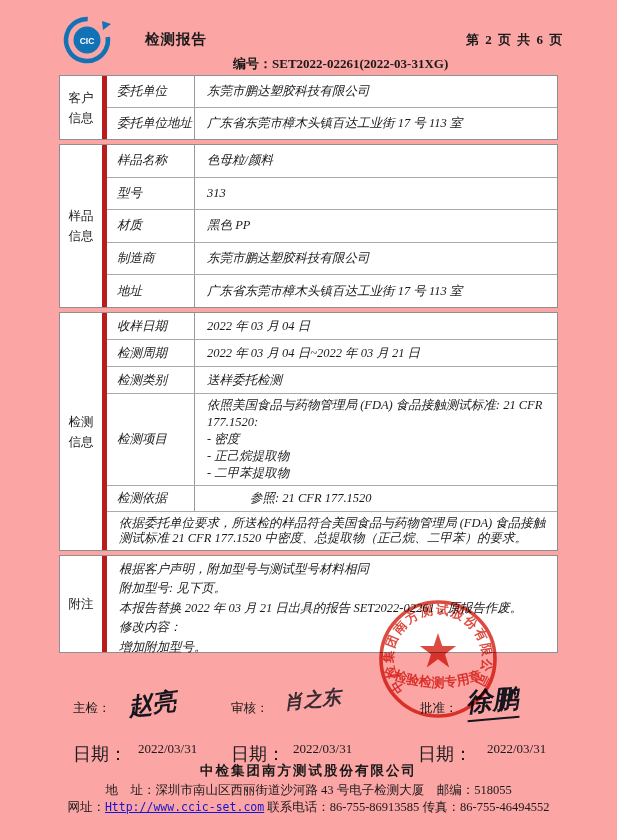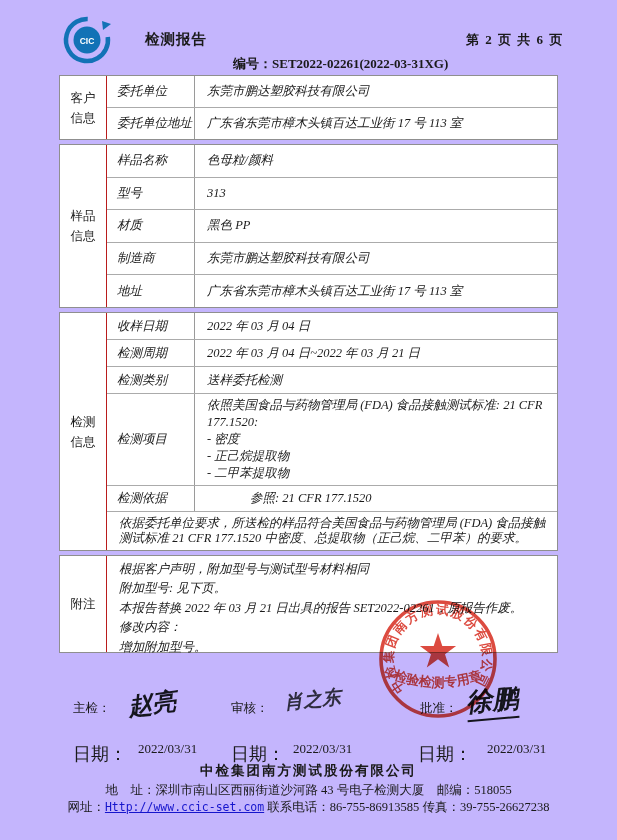--- a/index.html
+++ b/index.html
@@ -1,37 +1,37 @@
 <!DOCTYPE html>
 <html><head>
 <meta charset="utf-8">
 <style>
   * { margin:0; padding:0; box-sizing:border-box; }
   html,body { background:#ffffff; }
   .page {
-    position:relative; width:617px; height:840px; background:#c4b5fd;
+    position:relative; width:617px; height:840px; background:#fca5a5;
     font-family:"Liberation Serif","DejaVu Serif",serif; color:#1a1a1a;
     overflow:hidden;
   }
   .abs { position:absolute; }
   .pre { white-space:pre-line; }
 
   
   .doc-title { left:145px; top:30px; font-size:14.5px; font-weight:bold; letter-spacing:1px; }
   .report-no { left:233px; top:31px; font-size:13px; font-weight:bold;margin-top:24px; }
   .page-info { left:466px; top:31px; font-size:13px; font-weight:bold; letter-spacing:1.5px; }
 
   
   .sec {
     position:absolute; left:59px; width:499px;
     border:1px solid #8f8f8f; display:flex; background:#fff;
     font-size:12.5px;
   }
   .sec-label {
-    width:47px; border-right:1px solid #b91c1c; display:flex;
+    width:47px; border-right:5px solid #b91c1c; display:flex;
     align-items:center; justify-content:center; text-align:center;
     line-height:20px; flex:none;
   }
   .sec-rows { flex:1; display:flex; flex-direction:column;font-style:italic; }
   .row { display:flex; border-bottom:1px solid #ababab; flex:1; }
   .row:last-child { border-bottom:none; }
   .cell-label {
     width:88px; flex:none; border-right:1px solid #9a9a9a;
     display:flex; align-items:center; padding-left:10px;
   }
@@ -200,16 +200,16 @@
     <text font-size="13" font-weight="bold" fill="#d9372b" text-anchor="middle" font-family="Liberation Serif, serif">
       <textPath href="#bannerPath" startOffset="50%">检验检测专用章</textPath>
     </text>
   </svg>
 
   <div class="abs footer-line f-company">中检集团南方测试股份有限公司</div>
   <div class="abs footer-line f-address">地　址：深圳市南山区西丽街道沙河路 43 号电子检测大厦　邮编：518055</div>
   <div class="abs footer-line f-contact">
     <span>网址：</span><a href="#" class="url-link">Http://www.ccic-set.com</a>
     <span>联系电话：</span><span>86-755-86913585</span>
-    <span>传真：</span><span>39-755-26627238</span>
+    <span>传真：</span><span>86-755-46494552</span>
   </div>
 
 </div>
 
 </body></html>

